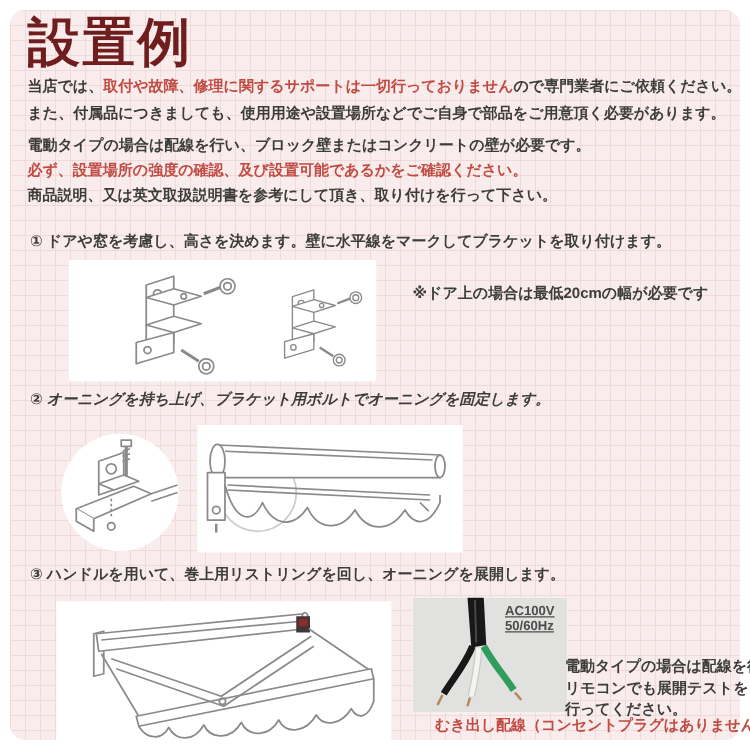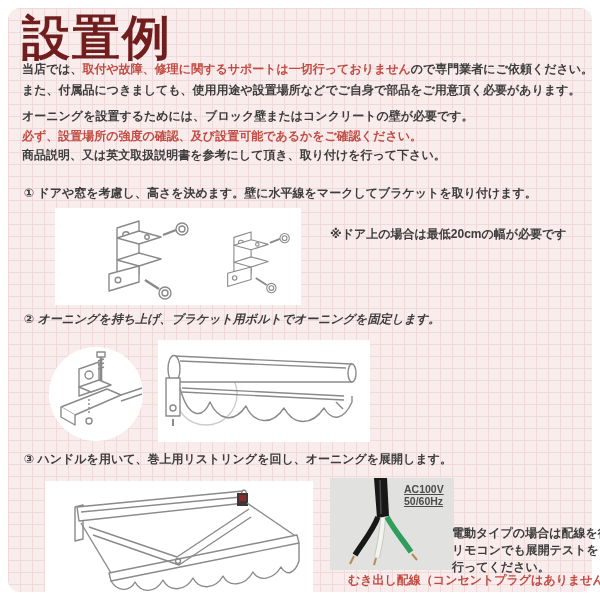--- a/index.html
+++ b/index.html
@@ -12,21 +12,21 @@
     position:absolute;left:8px;top:8px;width:584px;height:584px;
     background-color:var(--panel-pink,#f9ecec);
     background-image:
       linear-gradient(var(--grid-line,#f0d9d9) 1px, transparent 1px),
       linear-gradient(90deg, var(--grid-line,#f0d9d9) 1px, transparent 1px);
     background-size:12px 12px;
     border-radius:12px;
   }
   .title{
     position:absolute;left:22px;top:6px;margin:0;
-    font-size:48px;font-weight:700;color:var(--maroon,#701d1d);
+    font-size:42px;font-weight:700;color:var(--maroon,#701d1d);
     letter-spacing:2px;
   }
   .txt{
     position:absolute;margin:0;font-size:12px;font-weight:700;
     color:var(--text-dark,#3c3c3c);line-height:1.3;white-space:nowrap;text-align:right;
   }
   .red{color:var(--accent-red,#c14b42);}
   .whitebox{position:absolute;background:#ffffff;}
   .circlebox{position:absolute;background:#ffffff;border-radius:50%;}
   .spec{
@@ -38,23 +38,23 @@
 </head>
 <body>
 
 <div class="panel"></div>
 
 <h1 class="title">設置例</h1>
 
 <p class="txt" style="left:22px;top:62px;"><span>当店では、</span><span class="red">取付や故障、修理に関するサポートは一切行っておりません</span><span>ので専門業者にご依頼ください。</span></p>
 <p class="txt" style="left:22px;top:83px;">また、付属品につきましても、使用用途や設置場所などでご自身で部品をご用意頂く必要があります。</p>
 
-<p class="txt" style="left:22px;top:109px;">オーニングを設置するためには、ブロック壁またはコンクリートの壁が必要です。</p>
+<p class="txt" style="left:22px;top:109px;">電動タイプの場合は配線を行い、ブロック壁またはコンクリートの壁が必要です。</p>
 <p class="txt red" style="left:22px;top:129px;">必ず、設置場所の強度の確認、及び設置可能であるかをご確認ください。</p>
-<p class="txt" style="left:22px;top:149px;font-family:Liberation Mono, monospace;">商品説明、又は英文取扱説明書を参考にして頂き、取り付けを行って下さい。</p>
+<p class="txt" style="left:22px;top:149px;">商品説明、又は英文取扱説明書を参考にして頂き、取り付けを行って下さい。</p>
 
 <p class="txt" style="left:24px;top:186px;">① ドアや窓を考慮し、高さを決めます。壁に水平線をマークしてブラケットを取り付けます。</p>
 
 <div class="whitebox" style="left:55px;top:208px;width:246px;height:97px;">
   <svg width="246" height="97" viewBox="0 0 246 97">
     <defs>
       <g id="bk" fill="#ffffff" stroke="#8a8a8a" stroke-width="1.4" stroke-linejoin="round">
         <path d="M14 12 L36 5 L36 58 L14 66 Z"></path>
         <circle cx="23" cy="19" r="3.2"></circle>
         <path d="M14 22 L36 15 L58 21 L36 28 Z"></path>

